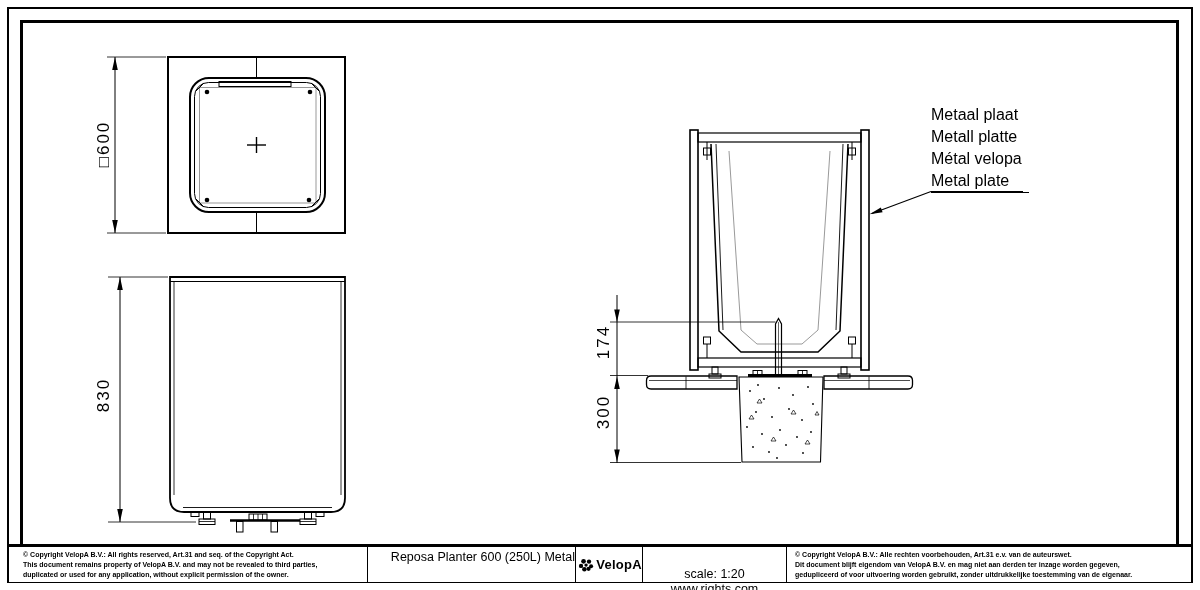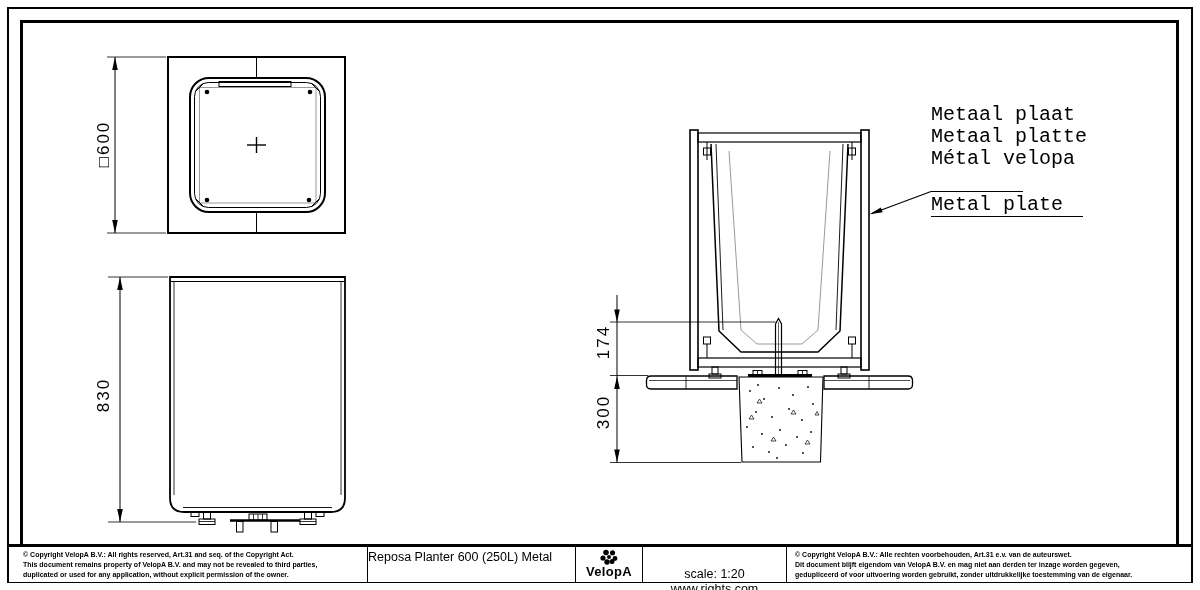--- a/index.html
+++ b/index.html
@@ -5,31 +5,31 @@
   html,body{margin:0;padding:0;background:#fff;}
   .page{position:relative;width:1200px;height:590px;background:#ffffff;overflow:hidden;
         font-family:"Liberation Sans",sans-serif;color:#000;}
   .outer-frame{position:absolute;left:7px;top:7px;width:1186px;height:576px;
         border:2px solid #000;box-sizing:border-box;}
   .inner-frame{position:absolute;left:20px;top:20px;width:1159px;height:524px;
         border:3px solid #000;border-bottom:none;box-sizing:border-box;}
   svg.view{position:absolute;}
   .dim-label{position:absolute;transform:translate(-50%,-50%) rotate(-90deg);
         font-size:17px;letter-spacing:2px;white-space:nowrap;}
-  .callout{position:absolute;left:931px;top:104px;font-size:20px;line-height:22px;white-space:nowrap;font-family:Liberation Mono, monospace;}
-  .callout .underlined{display:inline-block;border-bottom:1.5px solid #000;padding-right:20px;margin-top:24px;}
+  .callout{position:absolute;left:931px;top:104px;font-size:16px;line-height:22px;white-space:nowrap;}
+  .callout .underlined{display:inline-block;border-bottom:1.5px solid #000;padding-right:20px;}
   .title-block{position:absolute;left:9px;top:544px;width:1182px;height:38px;
         border-top:3px solid #000;box-sizing:border-box;display:flex;background:#fff;}
   .tb-cell{box-sizing:border-box;height:100%;}
   .tb-sep{border-right:1.5px solid #000;}
   .tb-copy{font-size:7px;font-weight:bold;line-height:10px;padding-top:3px;white-space:nowrap;}
   .tb-copy-en{width:359px;padding-left:14px;}
   .tb-copy-nl{flex:1;padding-left:8px;}
-  .tb-title{width:208px;text-align:left;font-size:12.5px;line-height:15px;padding-top:3px;}
-  .tb-logo{width:67px;display:flex;flex-direction:column;align-items:center;justify-content:flex-start;padding-top:2px;}
+  .tb-title{width:208px;text-align:right;font-size:12.5px;line-height:15px;padding-top:3px;}
+  .tb-logo{width:67px;display:flex;flex-direction:row;align-items:center;justify-content:flex-start;padding-top:2px;}
   .tb-logo .logo-text{font-size:13px;font-weight:bold;letter-spacing:0.3px;margin-top:-2px;}
   .tb-scale{width:144px;text-align:center;font-size:12.5px;line-height:15px;padding-top:20px;}
 </style>
 </head>
 <body>
 
 <div class="page">
 
   <div class="outer-frame"></div>
   <div class="inner-frame"></div>
@@ -189,21 +189,21 @@
     </g>
   </svg>
 
   <div class="dim-label" style="left:104px;top:144px;">□600</div>
   <div class="dim-label" style="left:104px;top:395px;">830</div>
   <div class="dim-label" style="left:604px;top:342px;">174</div>
   <div class="dim-label" style="left:604px;top:412px;">300</div>
 
   <div class="callout">
     <div>Metaal plaat</div>
-    <div>Metaal platte</div>
+    <div>Metall platte</div>
     <div>Métal velopa</div>
     <div><span class="underlined">Metal plate</span></div>
   </div>
 
   <div class="title-block">
     <div class="tb-cell tb-sep tb-copy tb-copy-en">
       <div>© Copyright VelopA B.V.: All rights reserved, Art.31 and seq. of the Copyright Act.</div>
       <div>This document remains property of VelopA B.V. and may not be revealed to third parties,</div>
       <div>duplicated or used for any application, without explicit permission of the owner.</div>
     </div>

